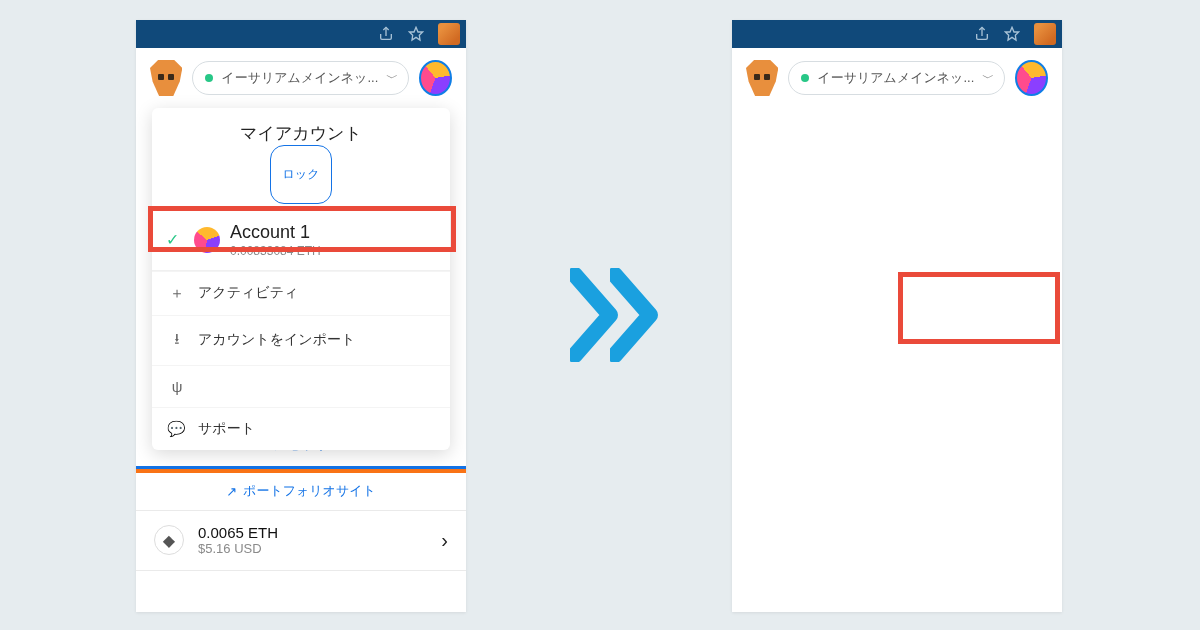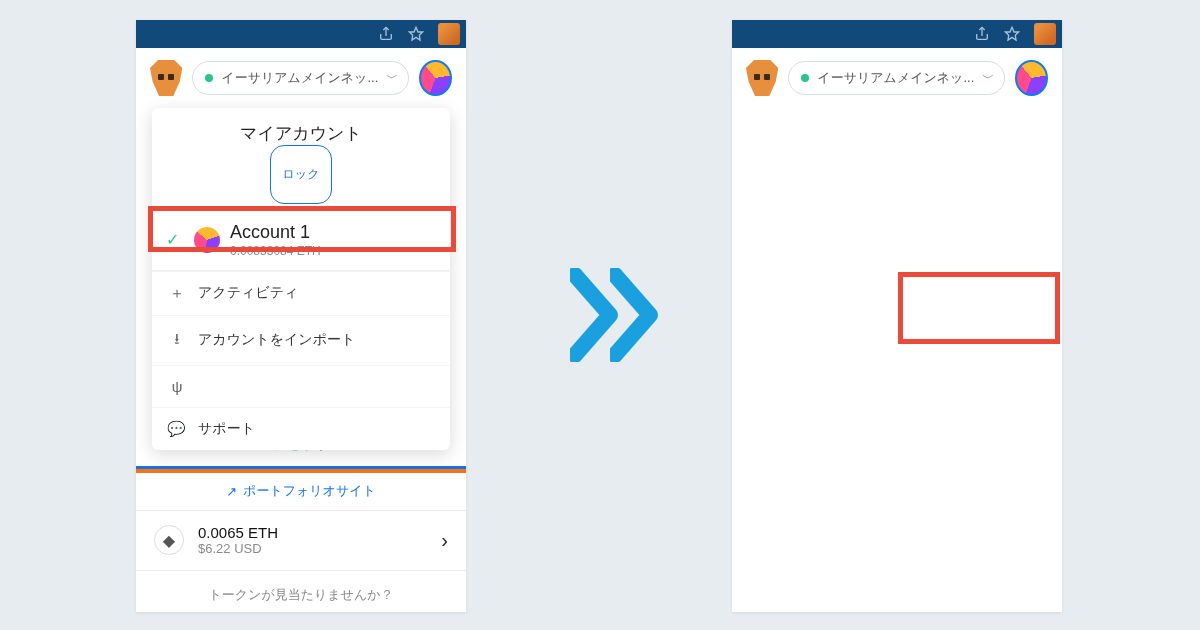--- a/index.html
+++ b/index.html
@@ -267,26 +267,25 @@
 
   <div class="pf-link">
     <span>↗</span>
     <span>ポートフォリオサイト</span>
   </div>
 
   <div class="asset-row">
     <span class="eth-dia">◆</span>
     <div>
       <div class="asset-t1">0.0065 ETH</div>
-      <div class="asset-t2">$6.22 USD</div>
+      <div class="asset-t2">$5.16 USD</div>
     </div>
     <span class="chev">›</span>
   </div>
 
-  <div class="tok-q">トークンが見当たりませんか？</div>
 </div>
 
 <div class="arrows">
   <div class="arrow">
     <svg viewBox="0 0 50 90">
         <path d="M5 5 L40 45 L5 85" fill="none" stroke="#1aa0df" stroke-width="16" stroke-linecap="round" stroke-linejoin="round"></path>
       </svg>
   </div>
   <div class="arrow" style="margin-left:-10px">
     <svg viewBox="0 0 50 90">

